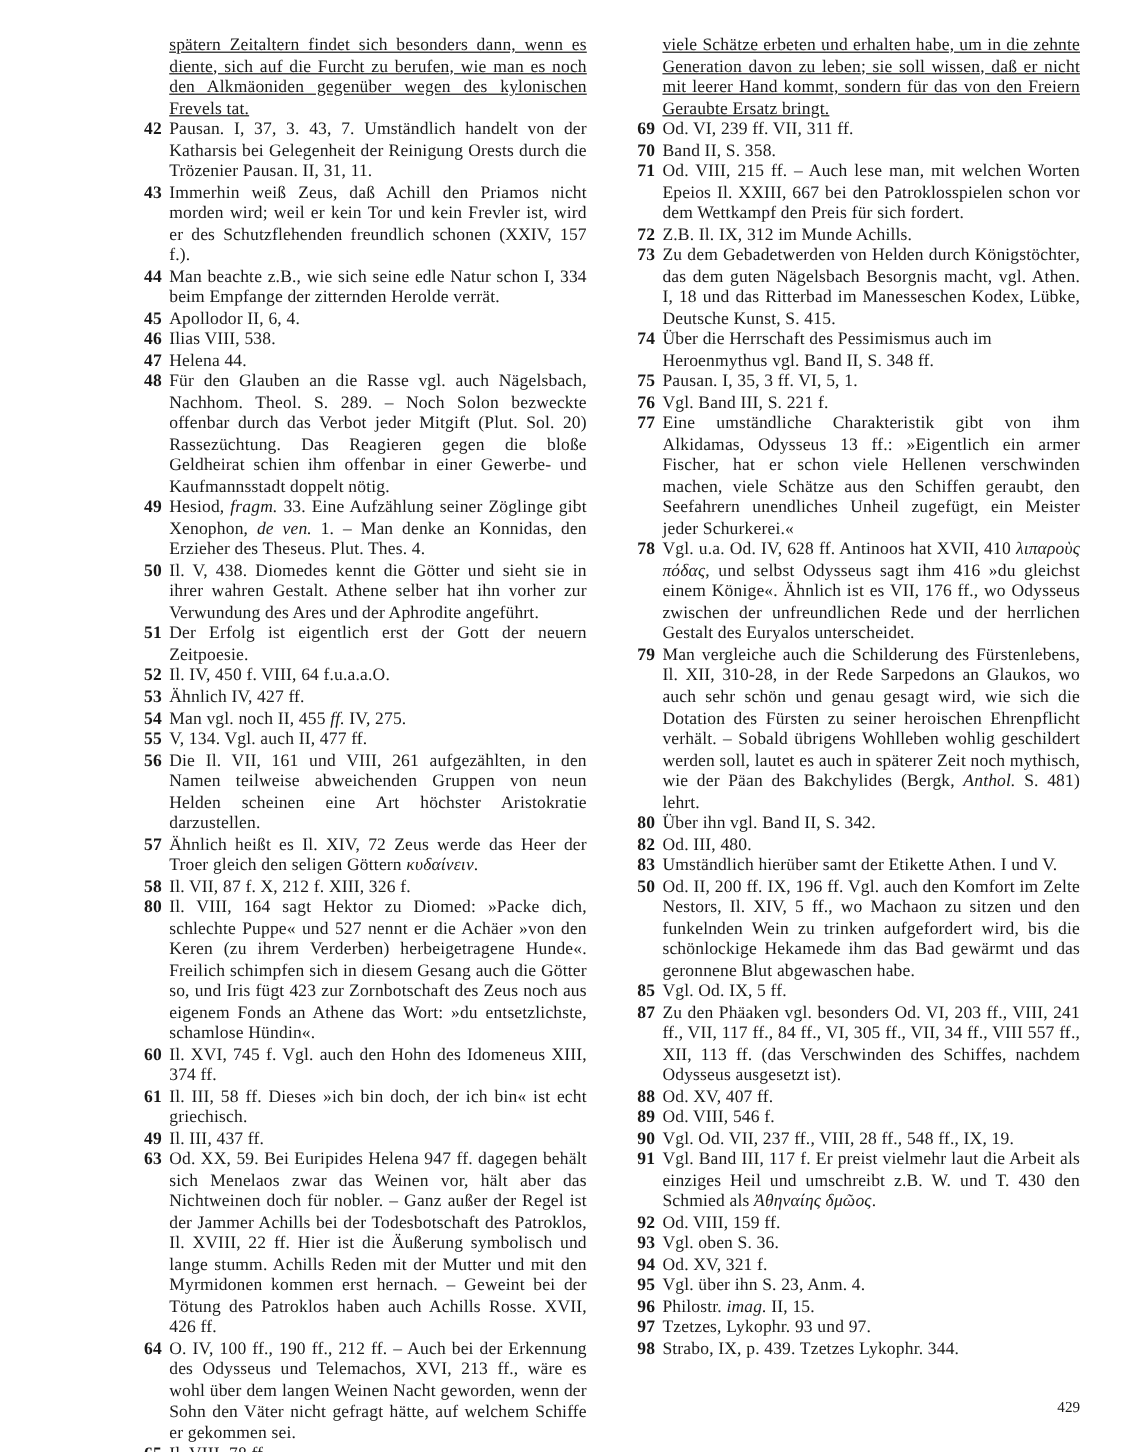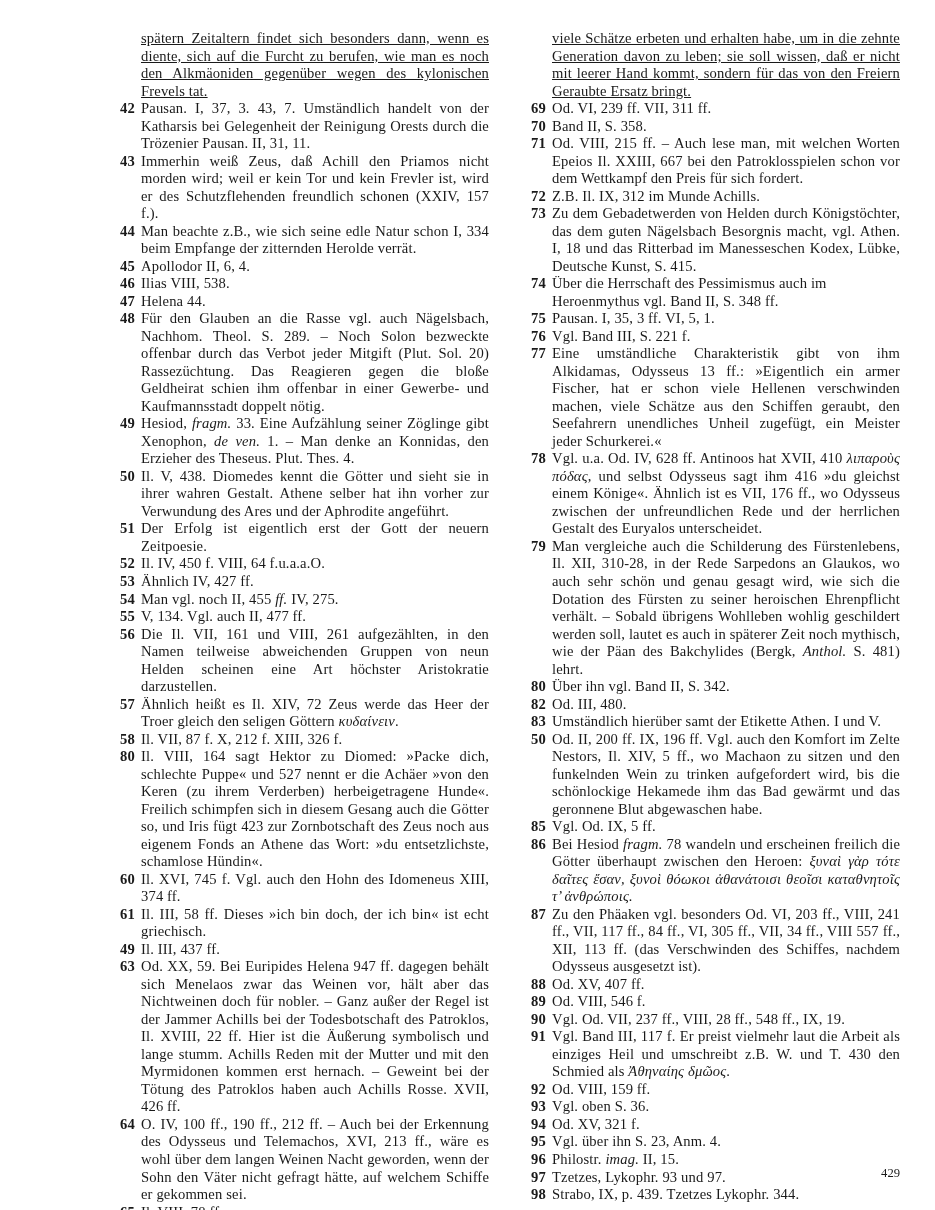--- a/index.html
+++ b/index.html
@@ -261,24 +261,20 @@
           </div>
           <div class="note">
             <span class="num">50</span>
             <span class="body">Od. II, 200 ff. IX, 196 ff. Vgl. auch den Komfort im Zelte Nestors, Il. XIV, 5 ff., wo Machaon zu sitzen und den funkelnden Wein zu trinken aufgefordert wird, bis die schönlockige Hekamede ihm das Bad gewärmt und das geronnene Blut abgewaschen habe.</span>
           </div>
           <div class="note">
             <span class="num">85</span>
             <span class="body">Vgl. Od. IX, 5 ff.</span>
           </div>
           <div class="note">
-            <span class="num">86</span>
-            <span class="body">Bei Hesiod <i>fragm.</i> 78 wandeln und erscheinen freilich die Götter überhaupt zwischen den Heroen: <span class="grk">ξυναὶ γὰρ τότε δαῖτες ἔσαν, ξυνοὶ θόωκοι ἀθανάτοισι θεοῖσι καταθνητοῖς τ’ ἀνθρώποις.</span></span>
-          </div>
-          <div class="note">
             <span class="num">87</span>
             <span class="body">Zu den Phäaken vgl. besonders Od. VI, 203 ff., VIII, 241 ff., VII, 117 ff., 84 ff., VI, 305 ff., VII, 34 ff., VIII 557 ff., XII, 113 ff. (das Verschwinden des Schiffes, nachdem Odysseus ausgesetzt ist).</span>
           </div>
           <div class="note">
             <span class="num">88</span>
             <span class="body">Od. XV, 407 ff.</span>
           </div>
           <div class="note">
             <span class="num">89</span>
             <span class="body">Od. VIII, 546 f.</span>

